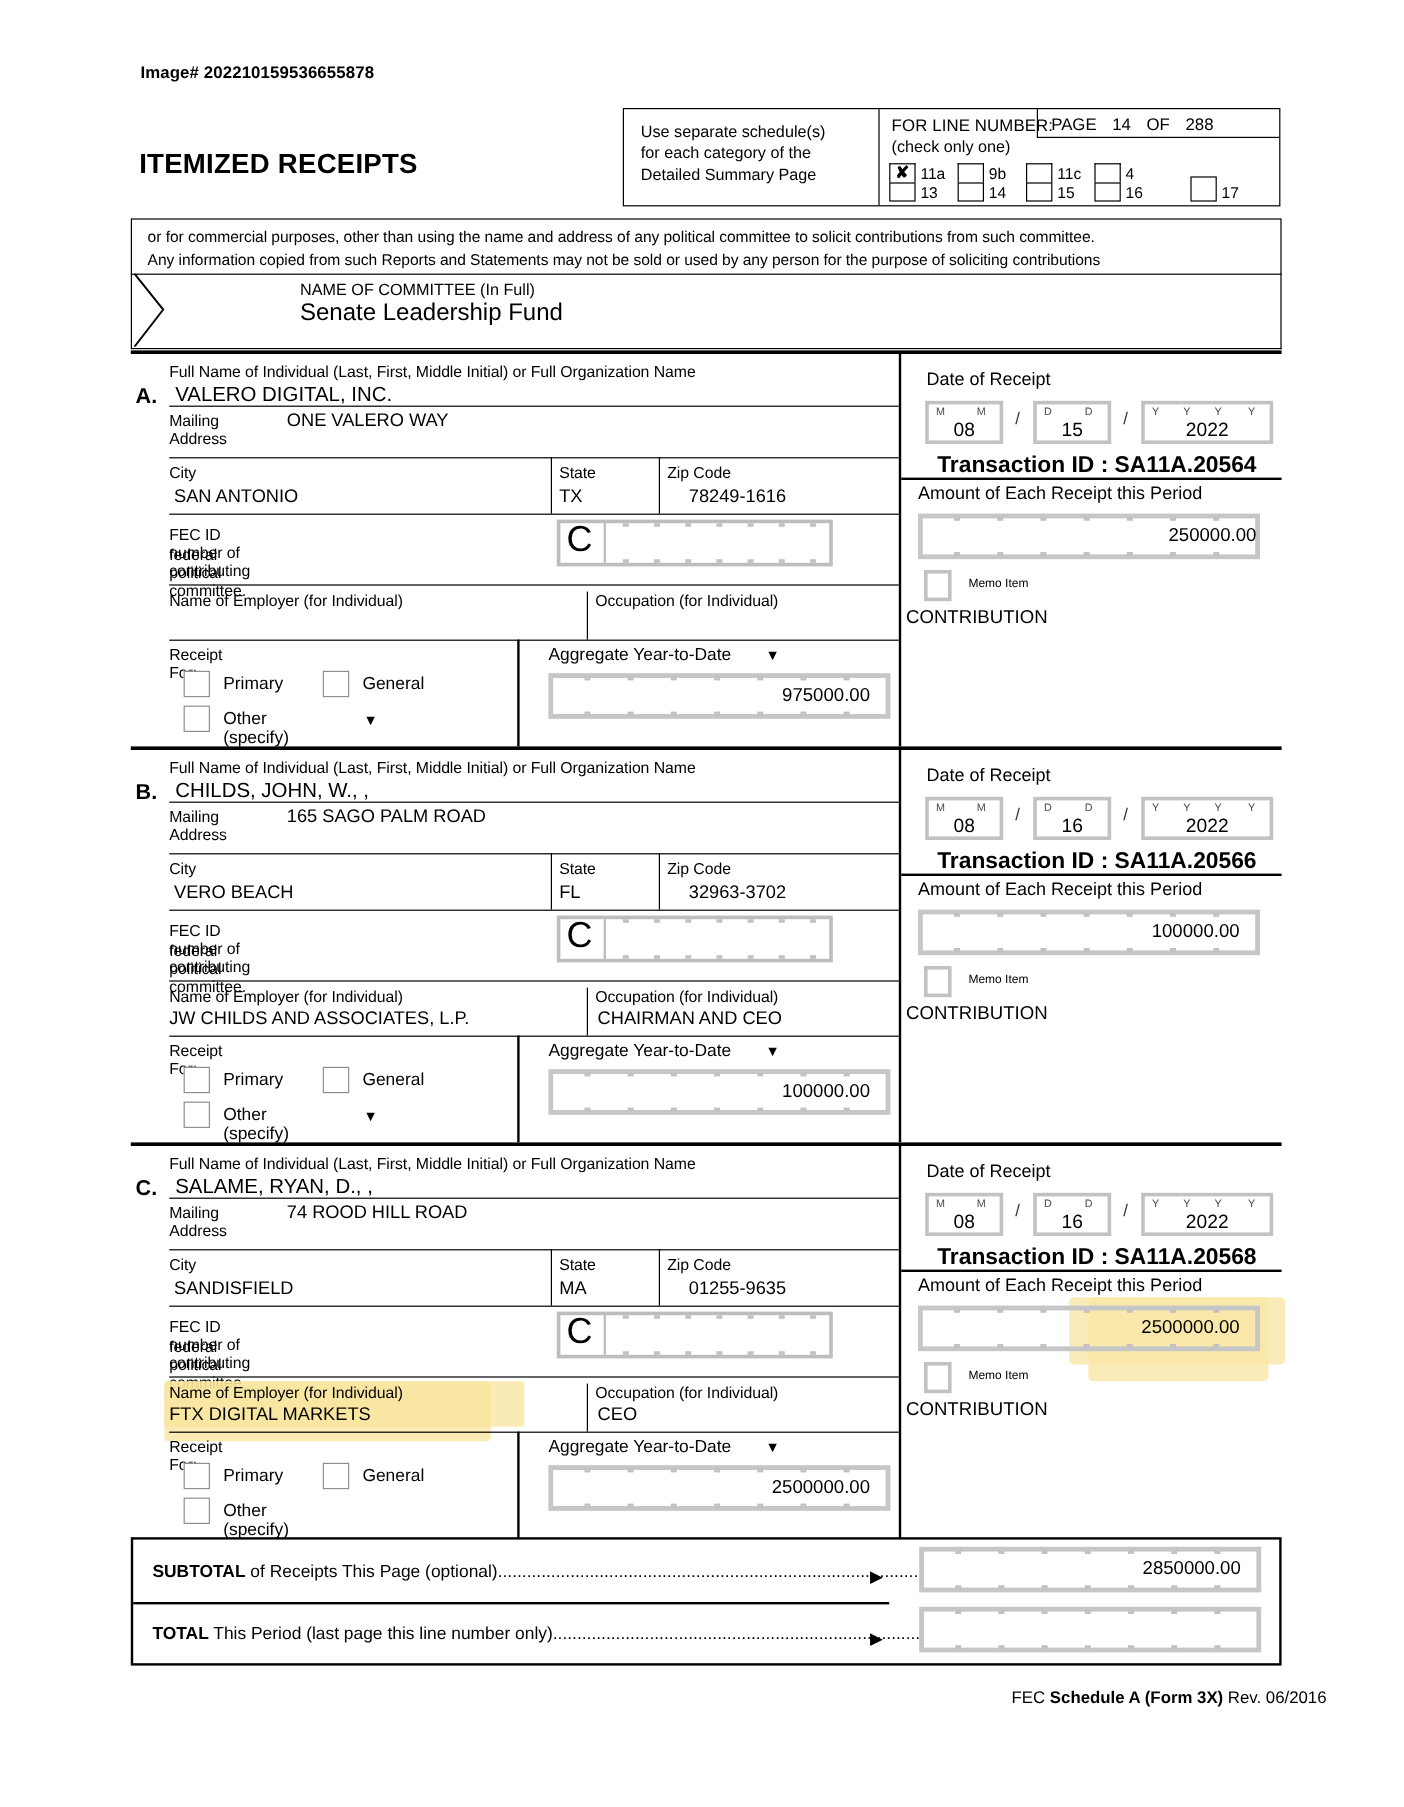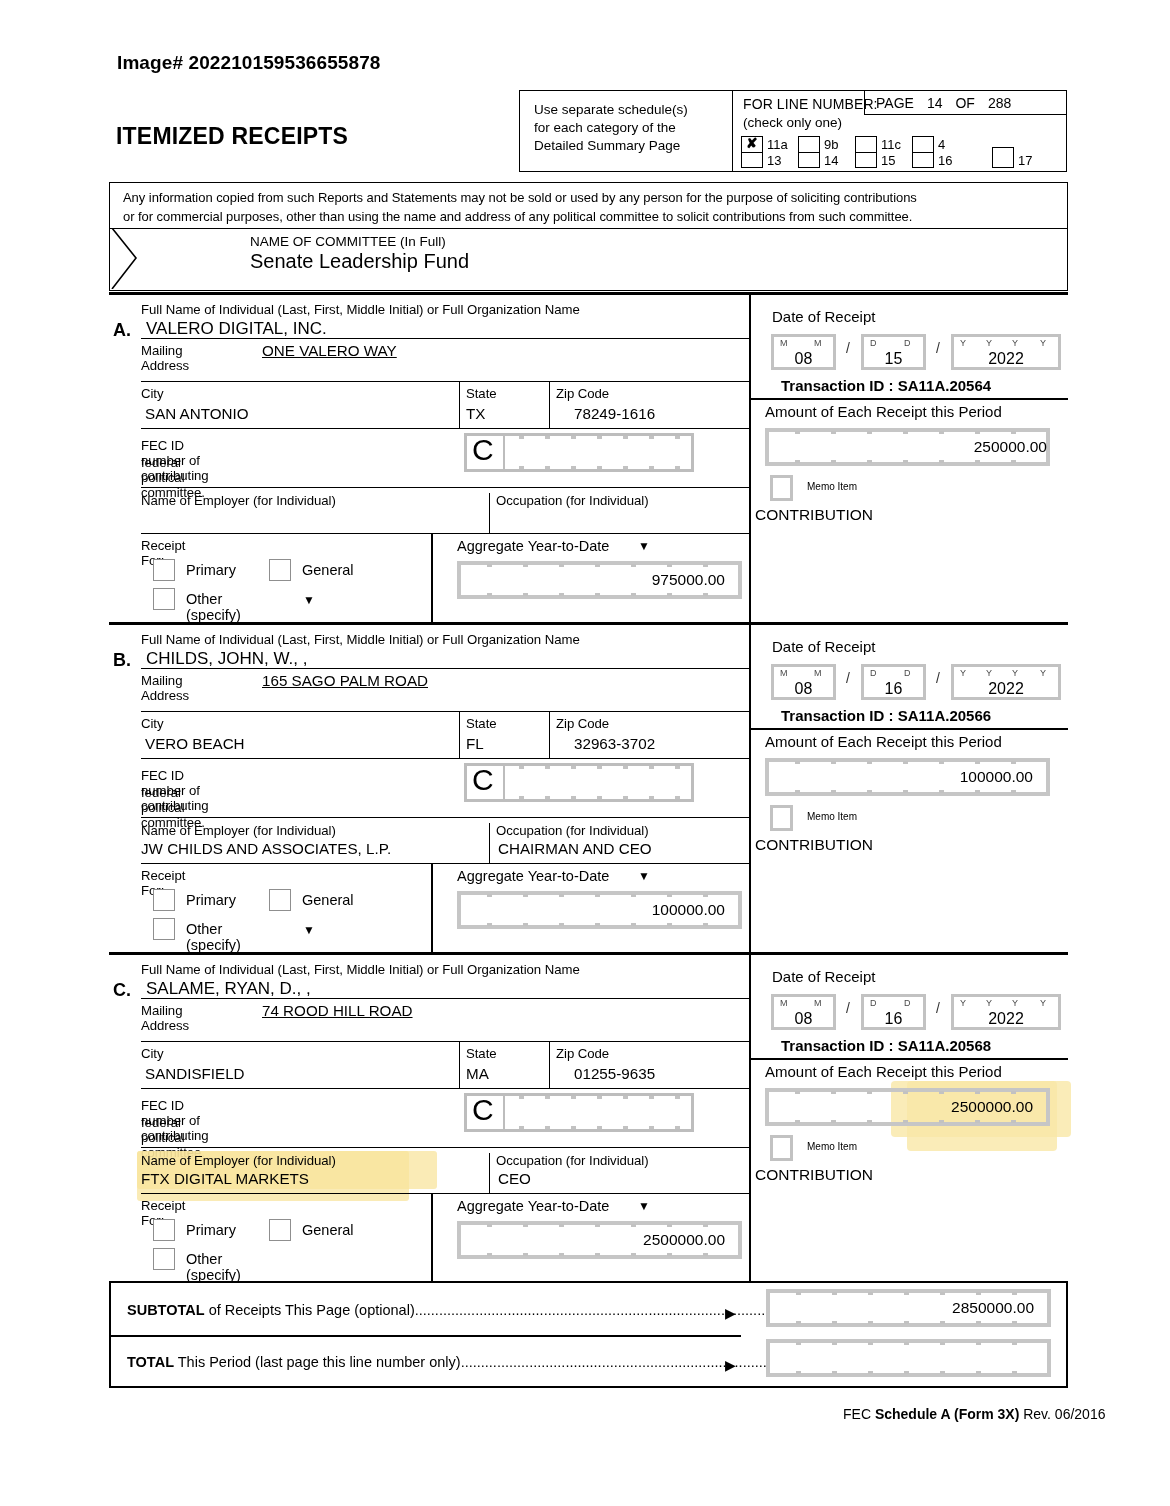--- a/index.html
+++ b/index.html
@@ -5,21 +5,21 @@
   html,body{margin:0;padding:0;background:#ffffff;}
   body{
     width:1170px;height:1506px;
     font-family:"Liberation Sans", sans-serif;
     color:#000;
     -webkit-font-smoothing:antialiased;
   }
   .page{position:relative;width:1170px;height:1506px;box-sizing:border-box;}
 
   
-  .imageid{position:absolute;left:117px;top:52px;font-size:19px;font-weight:bold;letter-spacing:.1px;}
+  .imageid{position:absolute;left:117px;top:52px;font-size:14px;font-weight:bold;letter-spacing:.1px;}
 
   
   .title1{position:absolute;left:116px;top:88px;font-size:23px;font-weight:bold;letter-spacing:.2px;}
   .title2{position:absolute;left:116px;top:123px;font-size:23px;font-weight:bold;letter-spacing:.2px;}
 
   
   .hdrbox{position:absolute;left:519px;top:90px;width:548px;height:82px;border:1.6px solid #000;box-sizing:border-box;display:flex;}
   .hdr-left{width:213px;border-right:1.6px solid #000;box-sizing:border-box;padding:10px 8px 0 14px;}
   .hdr-left div{font-size:13.5px;line-height:18px;}
   .hdr-right{flex:1;position:relative;}
@@ -60,21 +60,21 @@
   .val{font-size:15.2px;}
   .hline{position:absolute;background:#000;height:1.1px;}
 
   
   .r-name{position:absolute;left:32px;top:7px;}
   .r-name .lab{position:absolute;left:0;top:0;white-space:nowrap;}
   .r-name .val{position:absolute;left:5px;top:17px;white-space:nowrap;font-size:17px;}
 
   .r-addr{position:absolute;left:32px;top:48px;}
   .r-addr .lab{position:absolute;left:0;top:0;}
-  .r-addr .val{position:absolute;left:121px;top:-1px;white-space:nowrap;text-decoration:underline;}
+  .r-addr .val{position:absolute;left:98px;top:-1px;white-space:nowrap;}
 
   .r-city{position:absolute;left:32px;top:91px;width:608px;}
   .r-city .clab{position:absolute;left:0;top:0;}
   .r-city .cval{position:absolute;left:4px;top:19px;}
   .r-city .slab{position:absolute;left:325px;top:0;}
   .r-city .sval{position:absolute;left:325px;top:19px;}
   .r-city .zlab{position:absolute;left:415px;top:0;}
   .r-city .zval{position:absolute;left:433px;top:19px;}
 
   .r-fec{position:absolute;left:32px;top:143px;}
@@ -100,21 +100,21 @@
   .agg .alab{position:absolute;left:0;top:0;font-size:14.5px;}
   .moneybox{position:absolute;border:4px solid #c6c6c6;box-sizing:border-box;background:#fff;}
   .moneyval{position:absolute;font-size:15.5px;text-align:right;}
 
   
   .dorlab{position:absolute;left:21px;top:13px;font-size:15px;}
   .datebox{position:absolute;border:3.5px solid #c2c2c2;box-sizing:border-box;background:#fff;}
   .datebox .mini{position:absolute;top:1px;font-size:9px;color:#4a4a4a;letter-spacing:1px;}
   .datebox .dv{position:absolute;left:0;right:0;top:13px;text-align:center;font-size:16px;}
   .slash{position:absolute;font-size:14px;color:#333;}
-  .txid{position:absolute;left:30px;font-size:15px;font-weight:bold;}
+  .txid{position:absolute;left:30px;font-size:19px;font-weight:bold;}
   .txline{position:absolute;left:0;width:317px;height:1.6px;background:#000;}
   .amtlab{position:absolute;left:14px;font-size:15px;}
   .memochk{position:absolute;left:19px;width:23px;height:26px;border:3px solid #c2c2c2;box-sizing:border-box;background:#fff;}
   .memolab{position:absolute;left:56px;font-size:10px;}
   .contrib{position:absolute;left:4px;font-size:15.5px;}
 
   
   .totals{position:absolute;left:109px;top:1281px;width:959px;height:107px;border:2.6px solid #000;box-sizing:border-box;}
   .totrow{position:absolute;left:0;width:955px;height:52px;}
   .totrow .tlab{position:absolute;left:16px;top:19px;font-size:14.5px;}
@@ -201,22 +201,22 @@
         </div>
         <div class="cbsingle">
           <div class="cbbox"></div>
           <div class="cblab">17</div>
         </div>
       </div>
     </div>
   </div>
 
   <div class="disclaimer">
+    <p>or for commercial purposes, other than using the name and address of any political committee to solicit contributions from such committee.</p>
     <p>Any information copied from such Reports and Statements may not be sold or used by any person for the purpose of soliciting contributions</p>
-    <p>or for commercial purposes, other than using the name and address of any political committee to solicit contributions from such committee.</p>
   </div>
 
   <div class="committee">
     <svg class="comm-arrow" viewBox="0 0 30 61">
       <polyline points="2,0 26,30 2,61" fill="none" stroke="#000" stroke-width="1.6"></polyline>
     </svg>
     <div class="comm-lab">NAME OF COMMITTEE (In Full)</div>
     <div class="comm-val">Senate Leadership Fund</div>
   </div>
 

